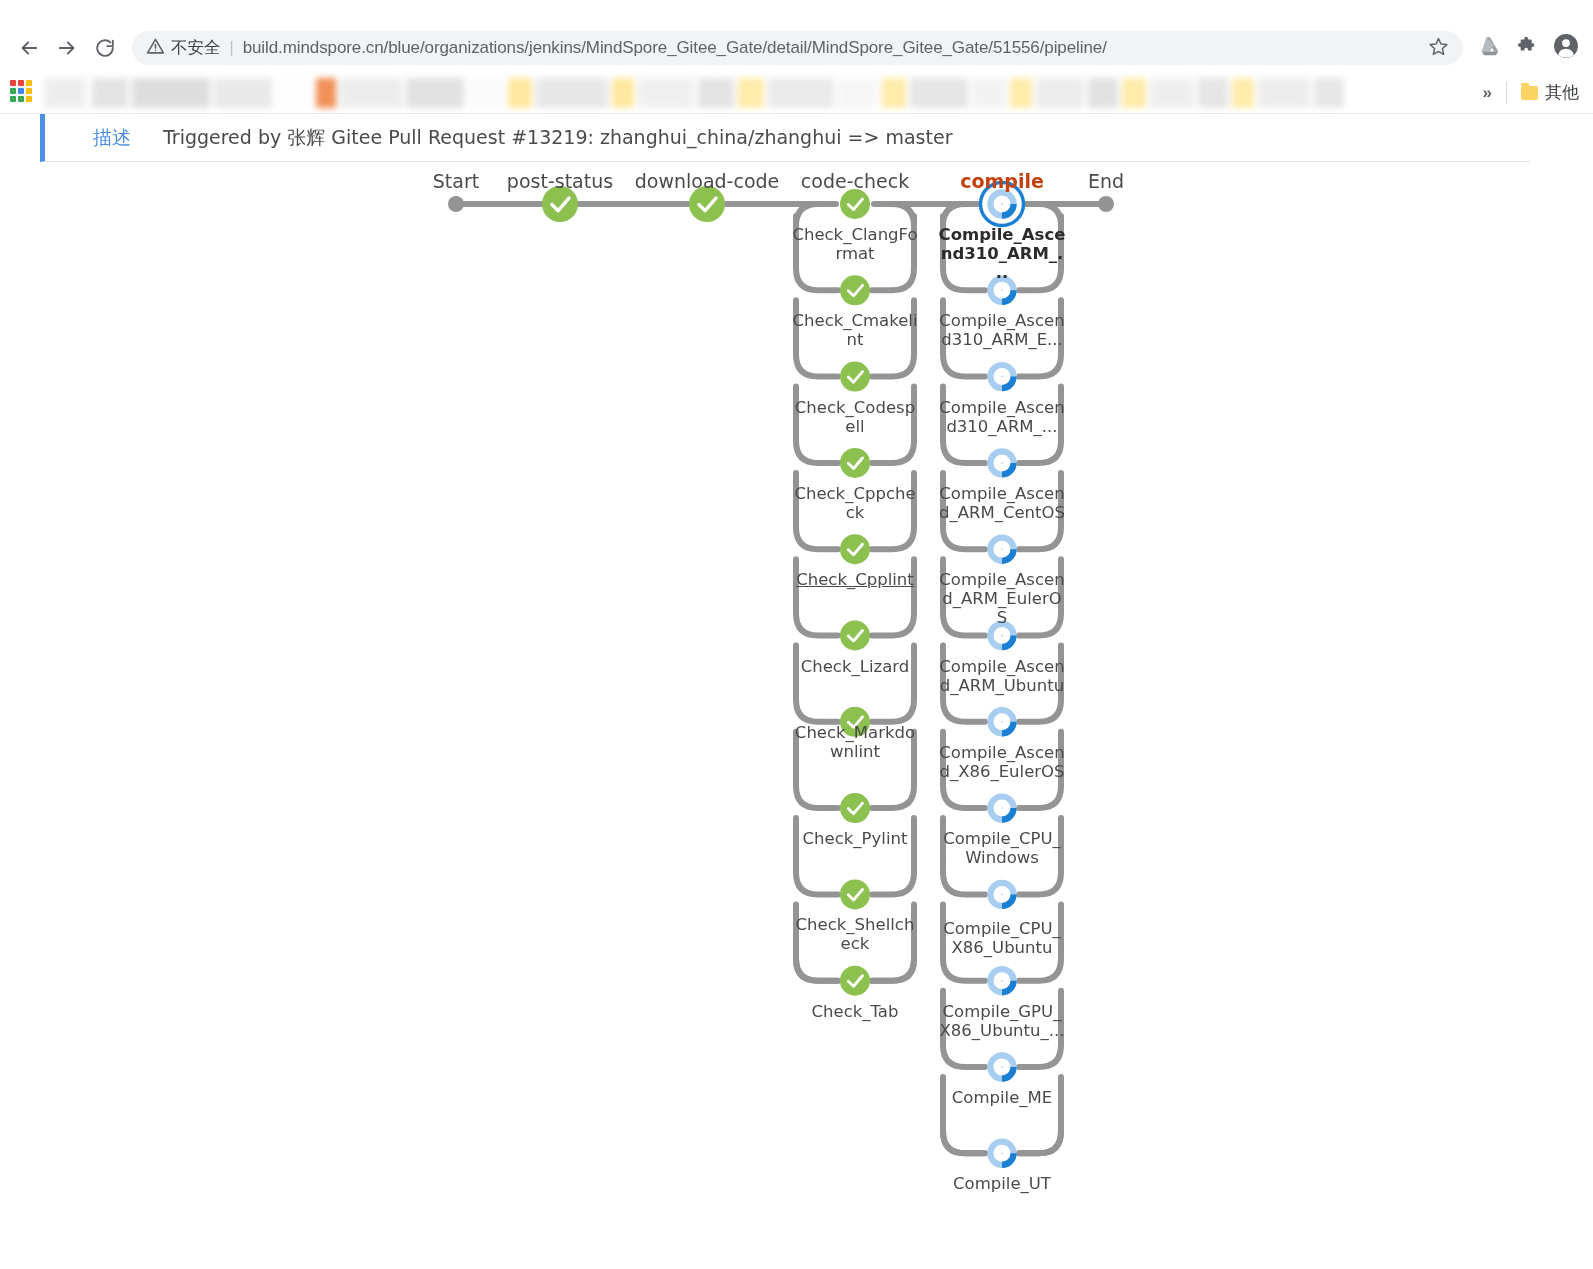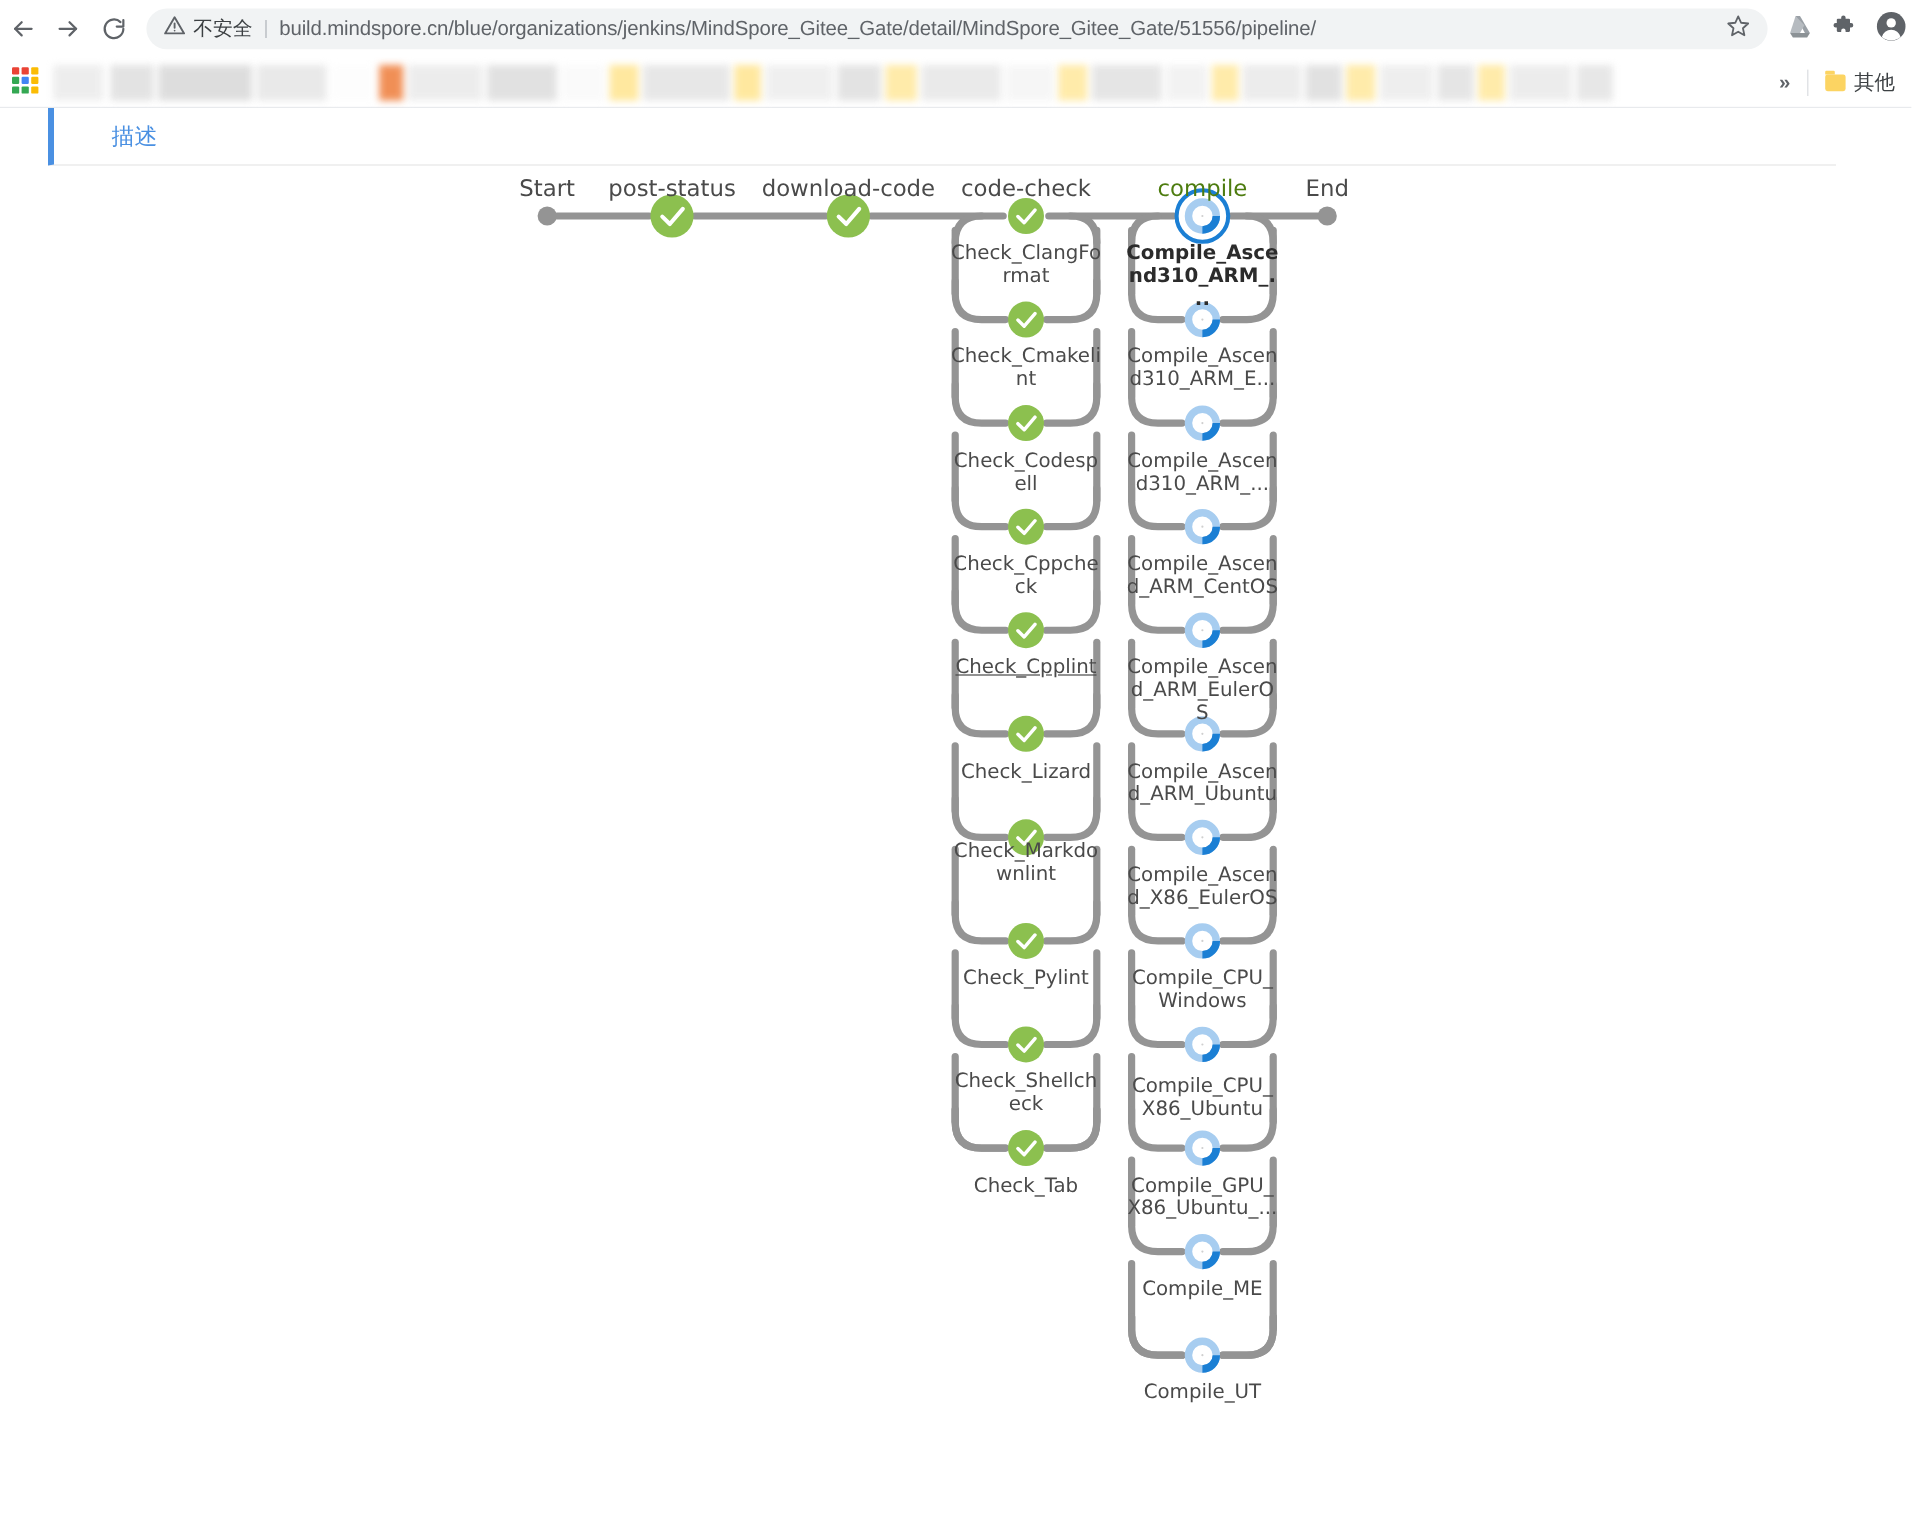--- a/index.html
+++ b/index.html
@@ -12,23 +12,24 @@
     overflow: hidden;
   }
 
   
   #browser-chrome { width: 1593px; background: #ffffff; }
 
   #toolbar {
     height: 48px;
     display: flex;
     align-items: center;
-    padding: 0 0;
+    padding: 0 10px;
     background: #ffffff;
     position: relative;
+    margin-top: 24px;
   }
   .nav-btn {
     width: 38px; height: 38px;
     display: flex; align-items: center; justify-content: center;
     color: #5f6368;
     border-radius: 50%;
     flex: 0 0 auto;
   }
   .nav-btn svg { display: block; }
 
@@ -164,21 +165,21 @@
   #pipeline-svg { position: absolute; left: 0; top: 0; }
 
   .stage-label {
     position: absolute;
     font-size: 19px;
     color: #4a4a4a;
     font-family: "DejaVu Sans", sans-serif;
     white-space: nowrap;
     transform: translateX(-50%);
   }
-  .stage-label.active { font-weight: normal; color: #4d7c0f; }
+  .stage-label.active { font-weight: bold; color: #c2410c; }
 
   .node-label {
     position: absolute;
     width: 128px;
     text-align: center;
     font-size: 16.5px;
     line-height: 19px;
     color: #4a4a4a;
     font-family: "DejaVu Sans", sans-serif;
     transform: translateX(-50%);
@@ -318,20 +319,21 @@
       <span id="other-bm-folder"></span>
       <span>其他</span>
     </div>
   </div>
 </div>
 
 <div id="page">
 
   <div id="desc-banner">
     <span id="desc-label">描述</span>
+    <span id="desc-text">Triggered by 张辉 Gitee Pull Request #13219: zhanghui_china/zhanghui =&gt; master</span>
   </div>
 
   <div id="pipeline-graph">
     <svg id="pipeline-svg" width="1593" height="1090">
         <line x1="464" y1="42" x2="541" y2="42" stroke="#949494" stroke-width="6" stroke-linecap="round"></line>
         <line x1="579" y1="42" x2="688" y2="42" stroke="#949494" stroke-width="6" stroke-linecap="round"></line>
         <line x1="726" y1="42" x2="836" y2="42" stroke="#949494" stroke-width="6" stroke-linecap="round"></line>
         <line x1="874" y1="42" x2="978" y2="42" stroke="#949494" stroke-width="6" stroke-linecap="round"></line>
         <line x1="1026" y1="42" x2="1098" y2="42" stroke="#949494" stroke-width="6" stroke-linecap="round"></line>
         <path d="M 796 54 V 106.30000000000001" stroke="#949494" stroke-width="6" fill="none" stroke-linecap="round"></path>

